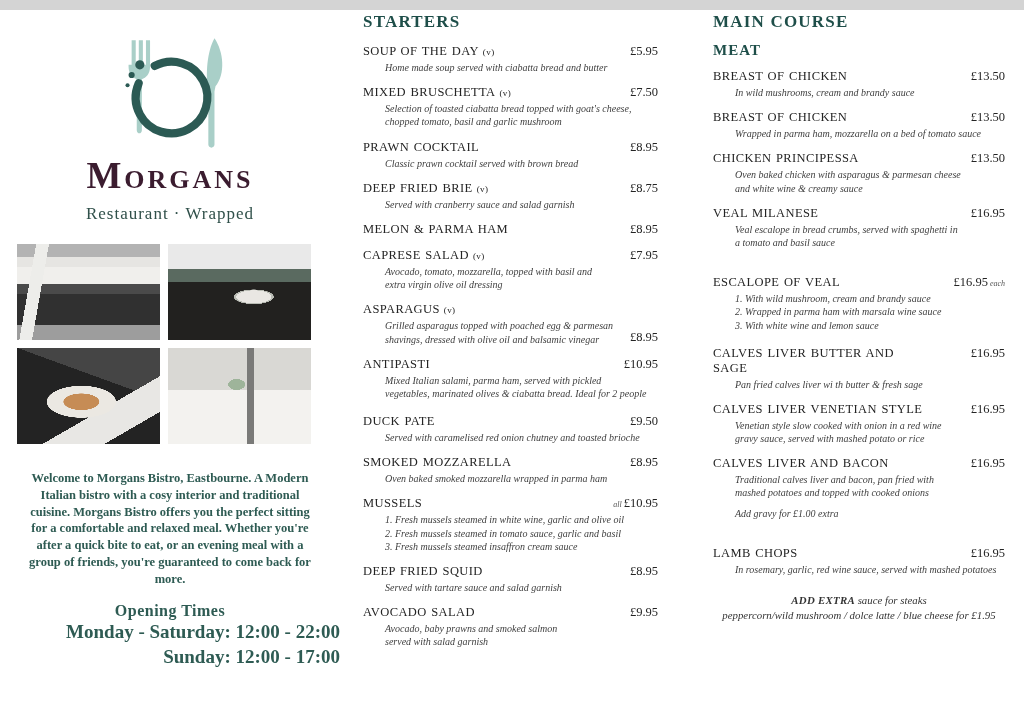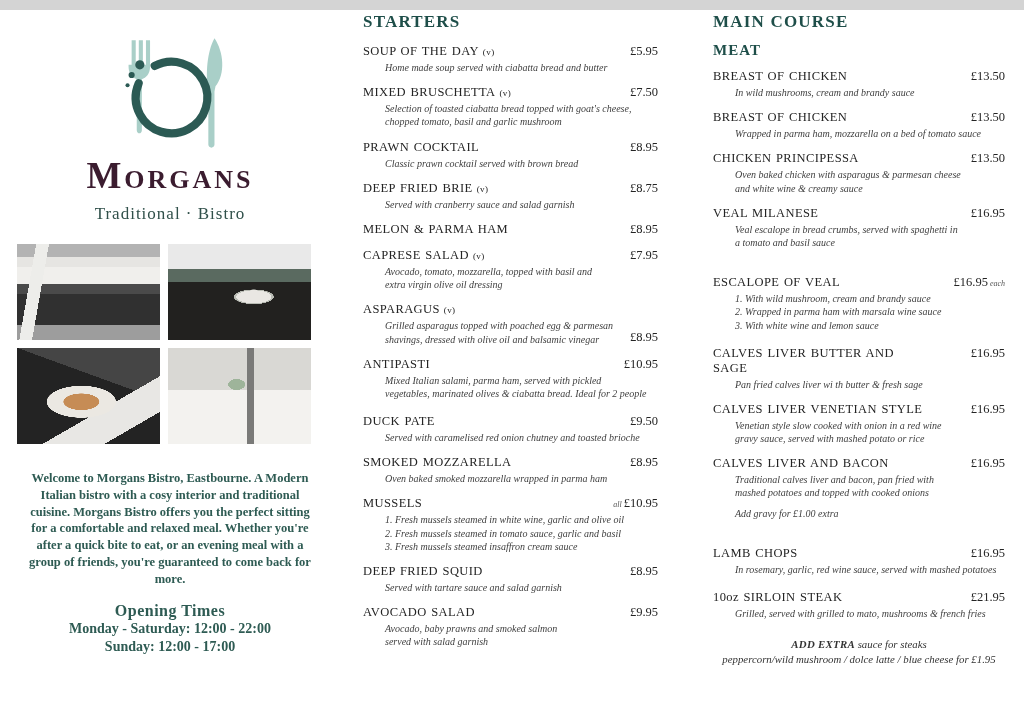--- a/index.html
+++ b/index.html
@@ -67,21 +67,21 @@
     width:292px; margin:26px auto 0 auto;
     text-align:center;
     color:#2e5b53;
     font-weight:bold;
     font-size:12.5px;
     line-height:1.34;
   }
   .welcome p + p { margin-top:16px; }
   .opening { text-align:center; margin-top:15px; color:#2e5b53; }
   .opening-title { font-size:16px; font-weight:bold; letter-spacing:.5px; }
-  .opening-line { font-size:14px; font-weight:bold; line-height:1.3; }
+  .opening-line { font-size:19px; font-weight:bold; line-height:1.3;text-align:right; }
 
   
   .logo-svg { display:block; margin:0 auto; }
 
   
   .col-mid   { position:absolute; left:363px; top:12px;  width:295px; }
   .col-right { position:absolute; left:705px; top:12px;  width:292px;margin-left:8px; }
   .sec-title {
     color:#1e4e49;
     font-size:17px;
@@ -140,21 +140,21 @@
     <svg class="logo-svg" width="175" height="135" viewBox="0 0 170 132">
       <path d="M44 12 v24 h3 v-24 h4 v24 h3 v-24 h4 v24 h3 v-24 h4 v26 c0 7 -4 11 -8 12 v50 c0 4 -5 4 -5 0 v-50 c-4 -1 -8 -5 -8 -12 z" fill="#a9cfc8"></path>
       <path d="M128 10 c9 13 11 35 1 47 l-1 5 v52 c0 4 -6 4 -6 0 v-54 c-3 -14 -1 -38 6 -50 z" fill="#a9cfc8"></path>
       <circle cx="86" cy="68" r="35" fill="none" stroke="#2c5a54" stroke-width="8" stroke-linecap="round" stroke-dasharray="196 24" transform="rotate(-118 86 68)"></circle>
       <path d="M58 88 a34 34 0 0 0 28 15" stroke="#2c5a54" stroke-width="3" fill="none" opacity="0.85"></path>
       <circle cx="55" cy="36" r="4.5" fill="#2c5a54"></circle>
       <circle cx="47" cy="46" r="3" fill="#2c5a54"></circle>
       <circle cx="43" cy="56" r="2" fill="#2c5a54"></circle>
     </svg>
     <div class="brand-name">Morgans</div>
-    <div class="brand-tagline">Traditional  ·  Bistro</div>
+    <div class="brand-tagline">Restaurant  ·  Wrapped</div>
   </div>
 
   <div class="photos">
     <div class="photo photo-1" title="restaurant exterior"></div>
     <div class="photo photo-2" title="dining table with salad"></div>
     <div class="photo photo-3" title="seafood plate closeup"></div>
     <div class="photo photo-4" title="table setting with glasses"></div>
   </div>
 
   <div class="welcome">
@@ -361,26 +361,19 @@
   </div>
 
   <div class="mi gt16">
     <div class="mrow">
         <span class="mn">LAMB CHOPS</span>
         <span class="mp">£16.95</span>
       </div>
     <div class="md">In rosemary, garlic, red wine sauce, served with mashed potatoes</div>
   </div>
 
-  <div class="mi gt10">
-    <div class="mrow">
-        <span class="mn">10oz SIRLOIN STEAK</span>
-        <span class="mp">£21.95</span>
-      </div>
-    <div class="md">Grilled, served with grilled to mato, mushrooms  &amp; french fries</div>
-  </div>
 
   <div class="extras">
     <div class="extras-l1"><b>ADD EXTRA</b><span> sauce for steaks</span></div>
     <div class="extras-l2">peppercorn/wild mushroom / dolce latte / blue cheese for £1.95</div>
   </div>
 
 </div>
 
 </body></html>

